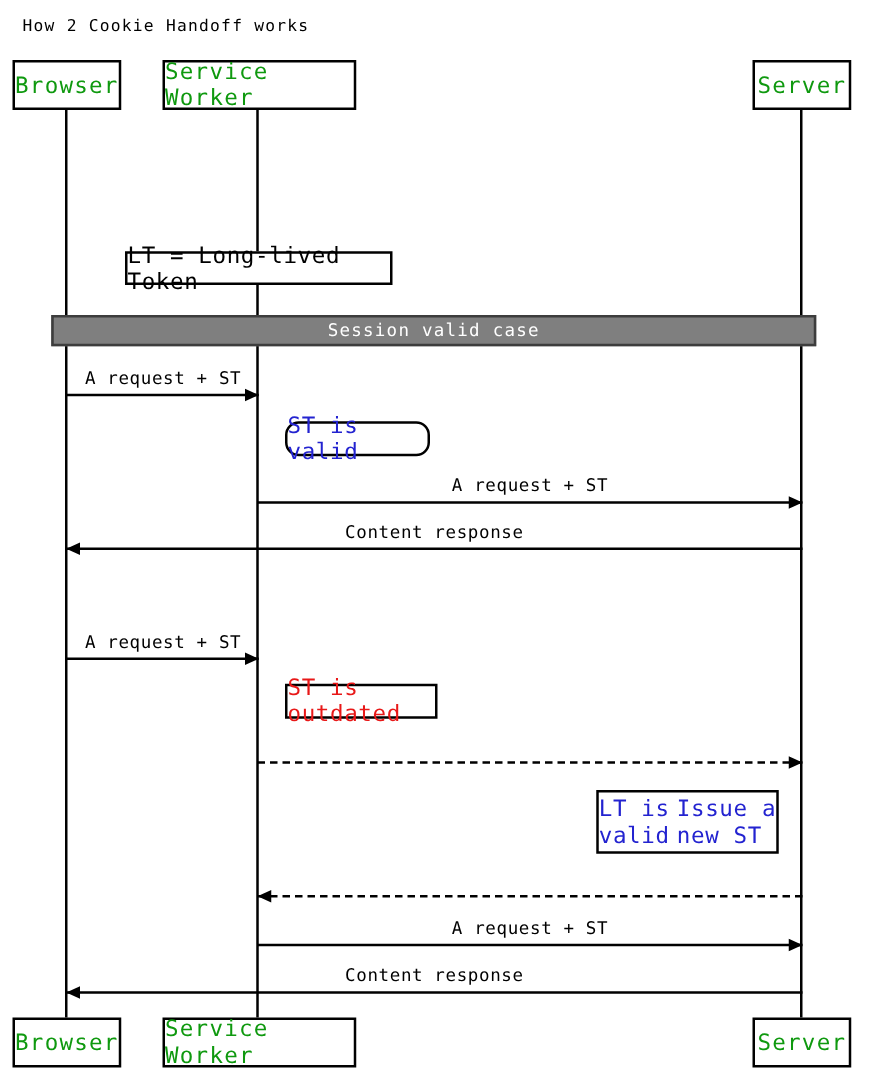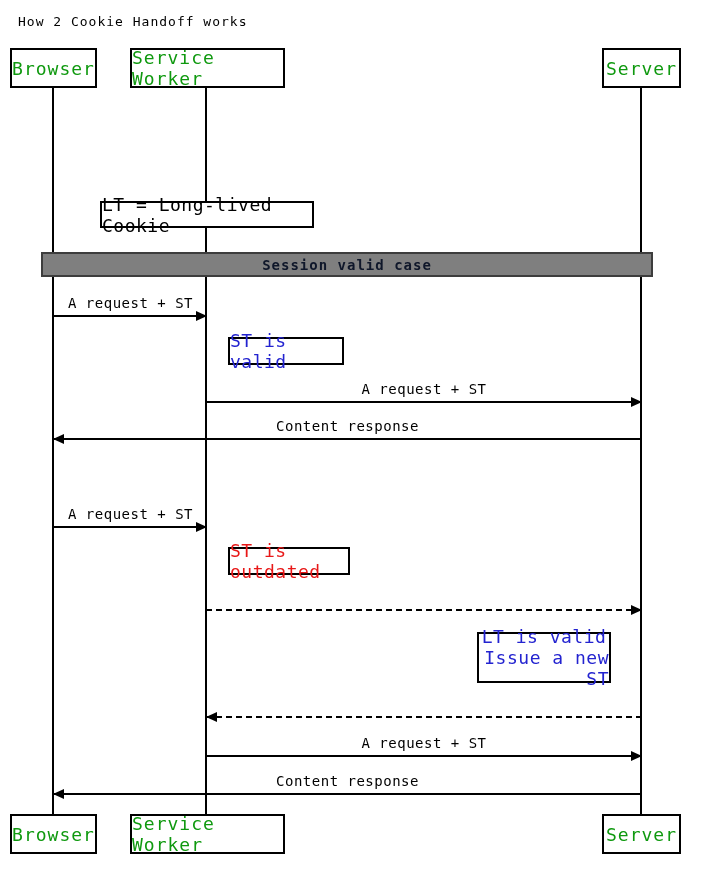--- a/index.html
+++ b/index.html
@@ -22,28 +22,28 @@
   }
   .actor { height:40px; letter-spacing:1px; }
   .actor.top { top:48px; } .actor.bottom { top:814px; }
   #actor-browser-top, #actor-browser-bottom { left:10px;  width:87px;  }
   #actor-sw-top,      #actor-sw-bottom      { left:130px; width:155px; }
   #actor-server-top,  #actor-server-bottom  { left:602px; width:79px;  }
 
   .note { letter-spacing:0.5px; }
   #note-st-def { left:93px;  top:155px; width:226px; height:28px; }
   #note-lt-def { left:100px; top:201px; width:214px; height:27px; }
-  #note-st-valid    { left:228px; top:337px; width:116px; height:28px; }
+  #note-st-valid    { left:228px; top:337px; width:116px; height:28px;border-radius:11px; }
   #note-st-outdated { left:228px; top:547px; width:122px; height:28px; }
-  #note-lt-valid    { left:477px; top:632px; width:134px; height:51px;
-                      flex-direction:column; line-height:21px;text-align:right; }
+  #note-lt-valid    { left:477px; top:632px; width:146px; height:51px;
+                      flex-direction:row; line-height:21px; }
 
   .bar {
     position:absolute; box-sizing:border-box; left:41px; width:612px; height:25px;
-    background:#7f7f7f; border:2px solid #3d3d3d; color:#0f172a; font-weight:bold;
+    background:#7f7f7f; border:2px solid #3d3d3d; color:#ffffff; font-weight:normal;
     display:flex; align-items:center; justify-content:center; font-size:14px;
     letter-spacing:1px;
   }
   #bar-valid   { top:252px; }
   #bar-invalid { top:463px; }
 
   .mlabel { position:absolute; font-size:14px; text-align:center; letter-spacing:0.5px; }
   .mline  { position:absolute; height:0; border-top:2px solid #000; }
   .mline.dashed { border-top-style:dashed; }
   .ah { position:absolute; width:0; height:0;
@@ -92,21 +92,21 @@
   <div class="title">How 2 Cookie Handoff works</div>
 
   <div class="lifeline" id="life-browser"></div>
   <div class="lifeline" id="life-sw"></div>
   <div class="lifeline" id="life-server"></div>
 
   <div class="box actor top" id="actor-browser-top" style="color: rgb(15, 153, 15);">Browser</div>
   <div class="box actor top" id="actor-sw-top" style="color: rgb(15, 153, 15);">Service Worker</div>
   <div class="box actor top" id="actor-server-top" style="color: rgb(15, 153, 15);">Server</div>
 
-  <div class="box note" id="note-lt-def">LT = Long-lived Cookie</div>
+  <div class="box note" id="note-lt-def">LT = Long-lived Token</div>
 
   <div class="bar" id="bar-valid">Session valid case</div>
 
   <div class="mlabel" id="m1-label">A request + ST</div>
   <div class="mline" id="m1-line"></div>
   <div class="ah r" id="m1-ah"></div>
 
   <div class="box note" id="note-st-valid" style="color: rgb(35, 35, 208);">ST is valid</div>
 
   <div class="mlabel" id="m2-label">A request + ST</div>

